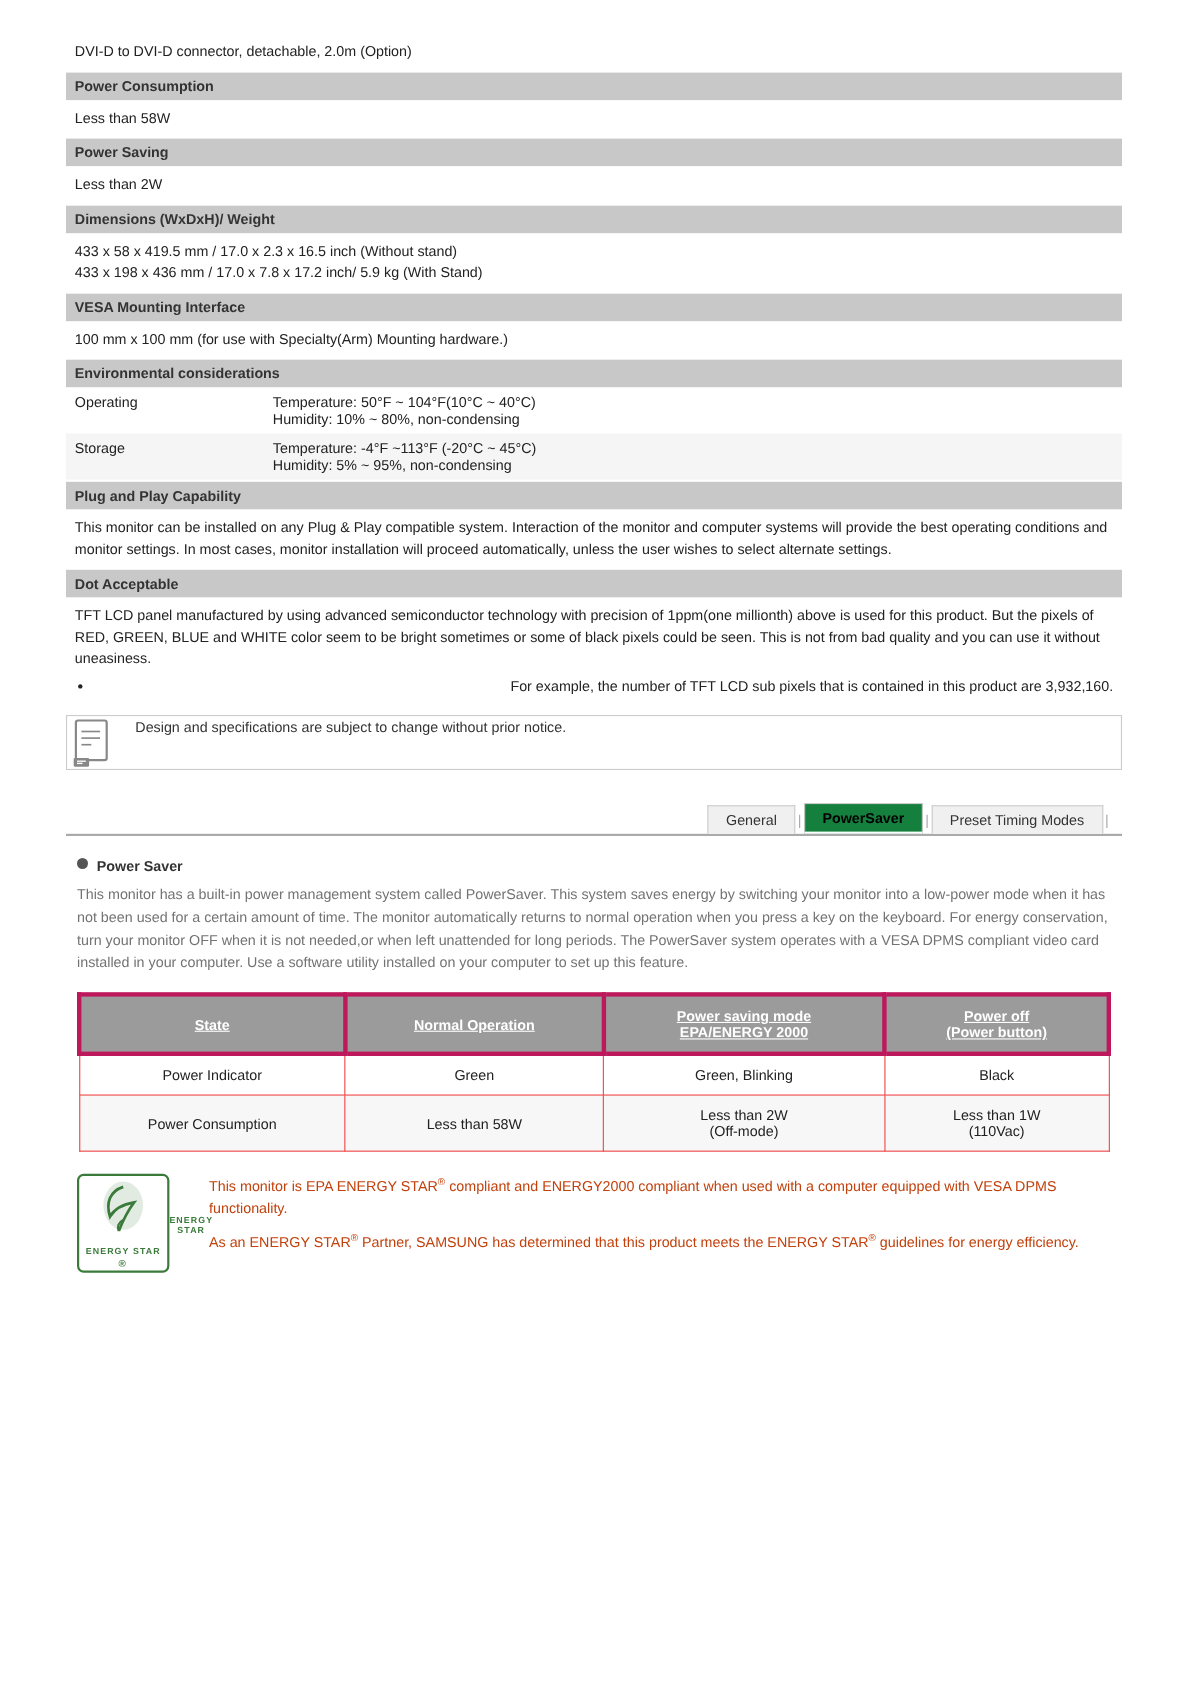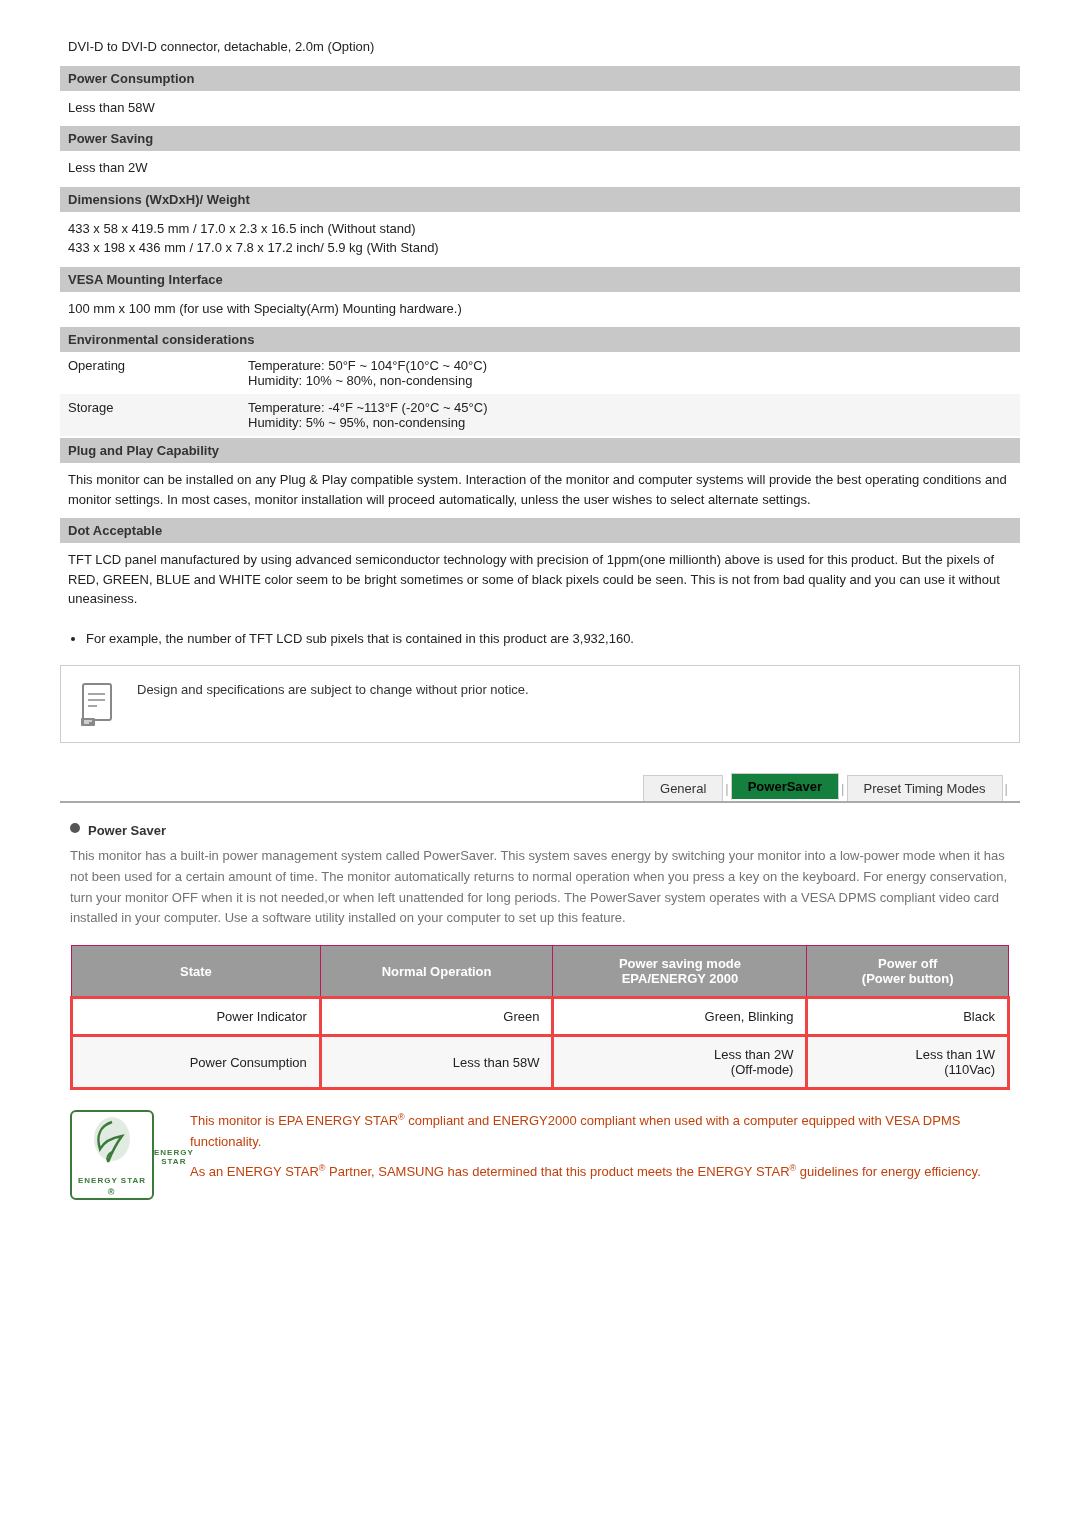--- a/index.html
+++ b/index.html
@@ -40,21 +40,20 @@
     .two-col-table tr:nth-child(even) {
       background: #f5f5f5;
     }
     .two-col-table td:first-child {
       width: 180px;
     }
     .notice-box {
       display: flex;
       align-items: flex-start;
       border: 1px solid #ccc;
-      padding: 14px;
       margin-top: 10px;
       margin-bottom: 8px;
       gap: 14px;
     }
     .notice-icon {
       width: 48px;
       height: 48px;
       flex-shrink: 0;
     }
     .notice-text {
@@ -131,27 +130,28 @@
       width: 100%;
       border-collapse: collapse;
       margin-bottom: 20px;
     }
     .power-table th {
       background: #9b9b9b;
       color: #fff;
       padding: 10px 12px;
       font-size: 13px;
       text-align: center;
-      border: 1px solid #be185d;
+      border: 4px solid #be185d;
+      text-decoration: underline;
     }
     .power-table td {
       padding: 10px 12px;
       font-size: 13px;
-      text-align: right;
-      border: 3px solid #ef4444;
+      text-align: center;
+      border: 1px solid #ef4444;
       background: #fff;
     }
     .power-table tr:nth-child(even) td {
       background: #f7f7f7;
     }
     
     .energy-section {
       display: flex;
       align-items: flex-start;
       gap: 20px;
@@ -192,21 +192,22 @@
     .energy-text {
       font-size: 13px;
       line-height: 1.6;
       color: #c2410c;
     }
     sup {
       font-size: 9px;
     }
     .dot-list {
       padding-left: 18px;
-      margin-top: 20px;
+      margin-top: 5px;
+      text-align: right;
     }
     .dot-list li {
       list-style-type: disc;
       font-size: 13px;
       line-height: 1.5;
     }
   </style>
 </head>
 <body>
 

